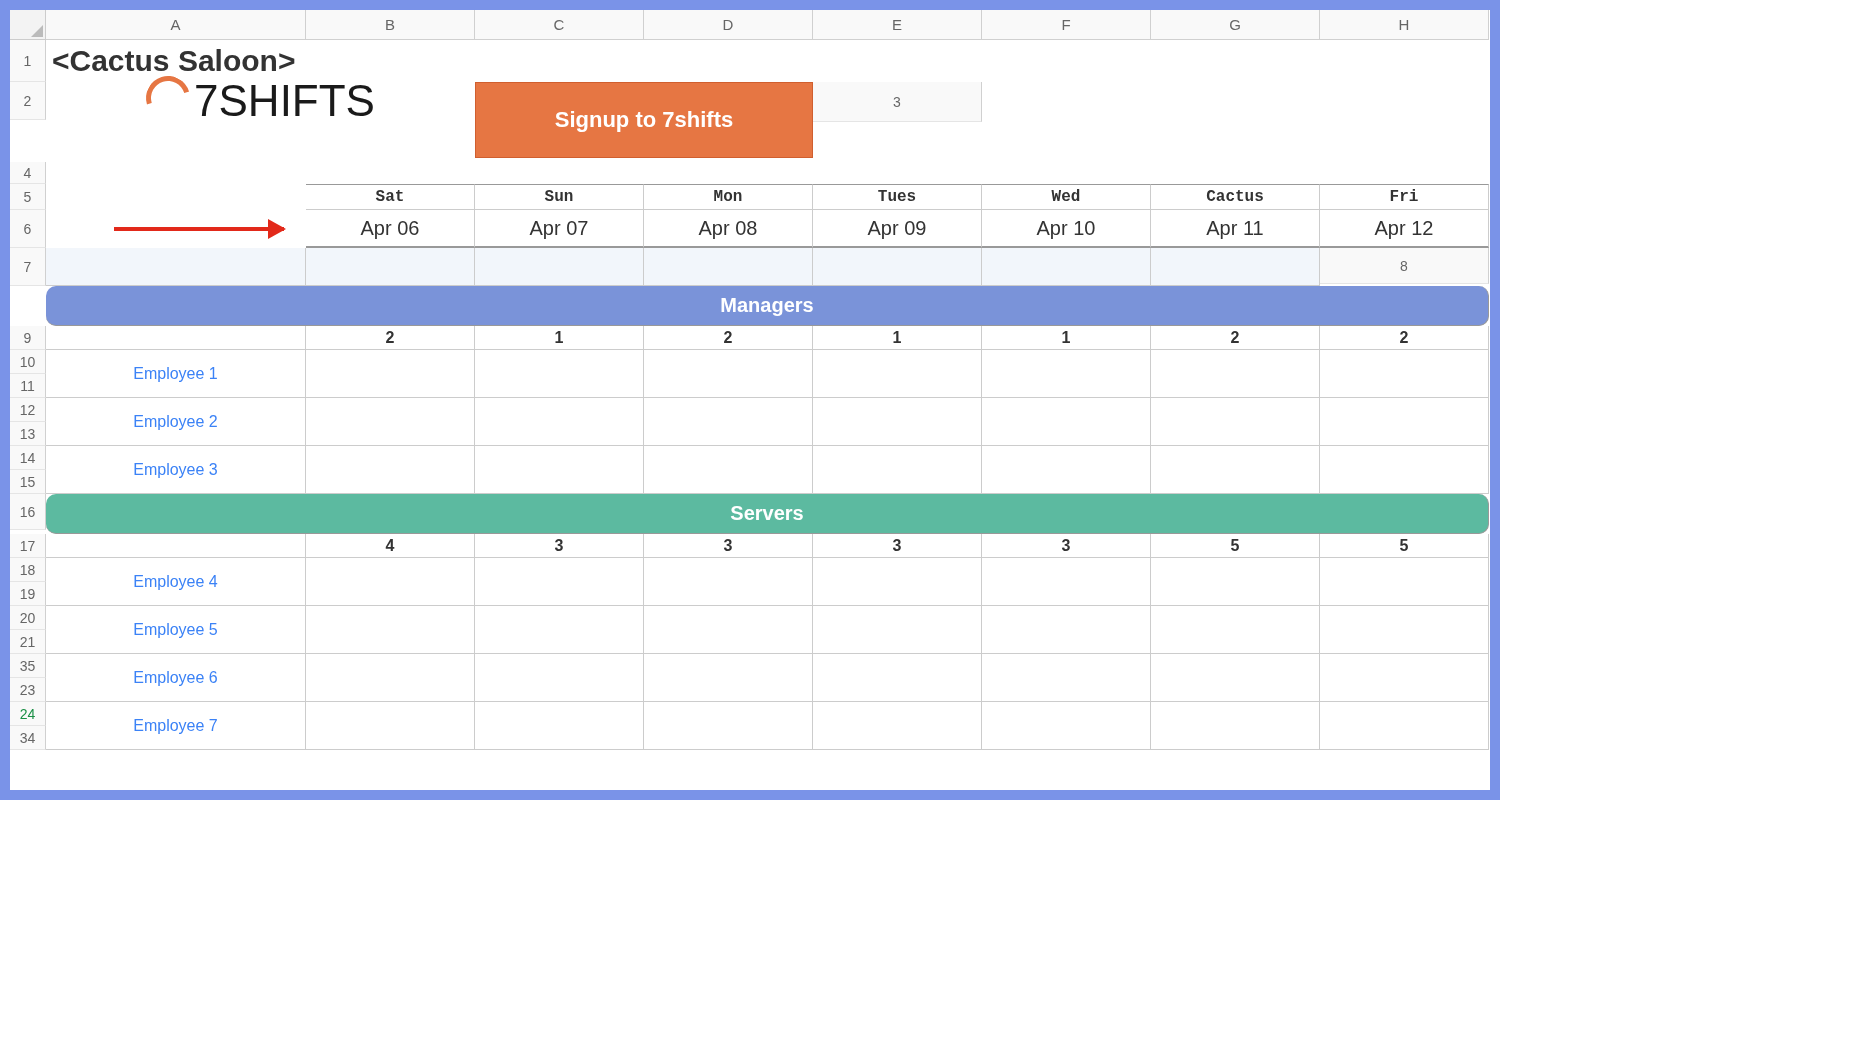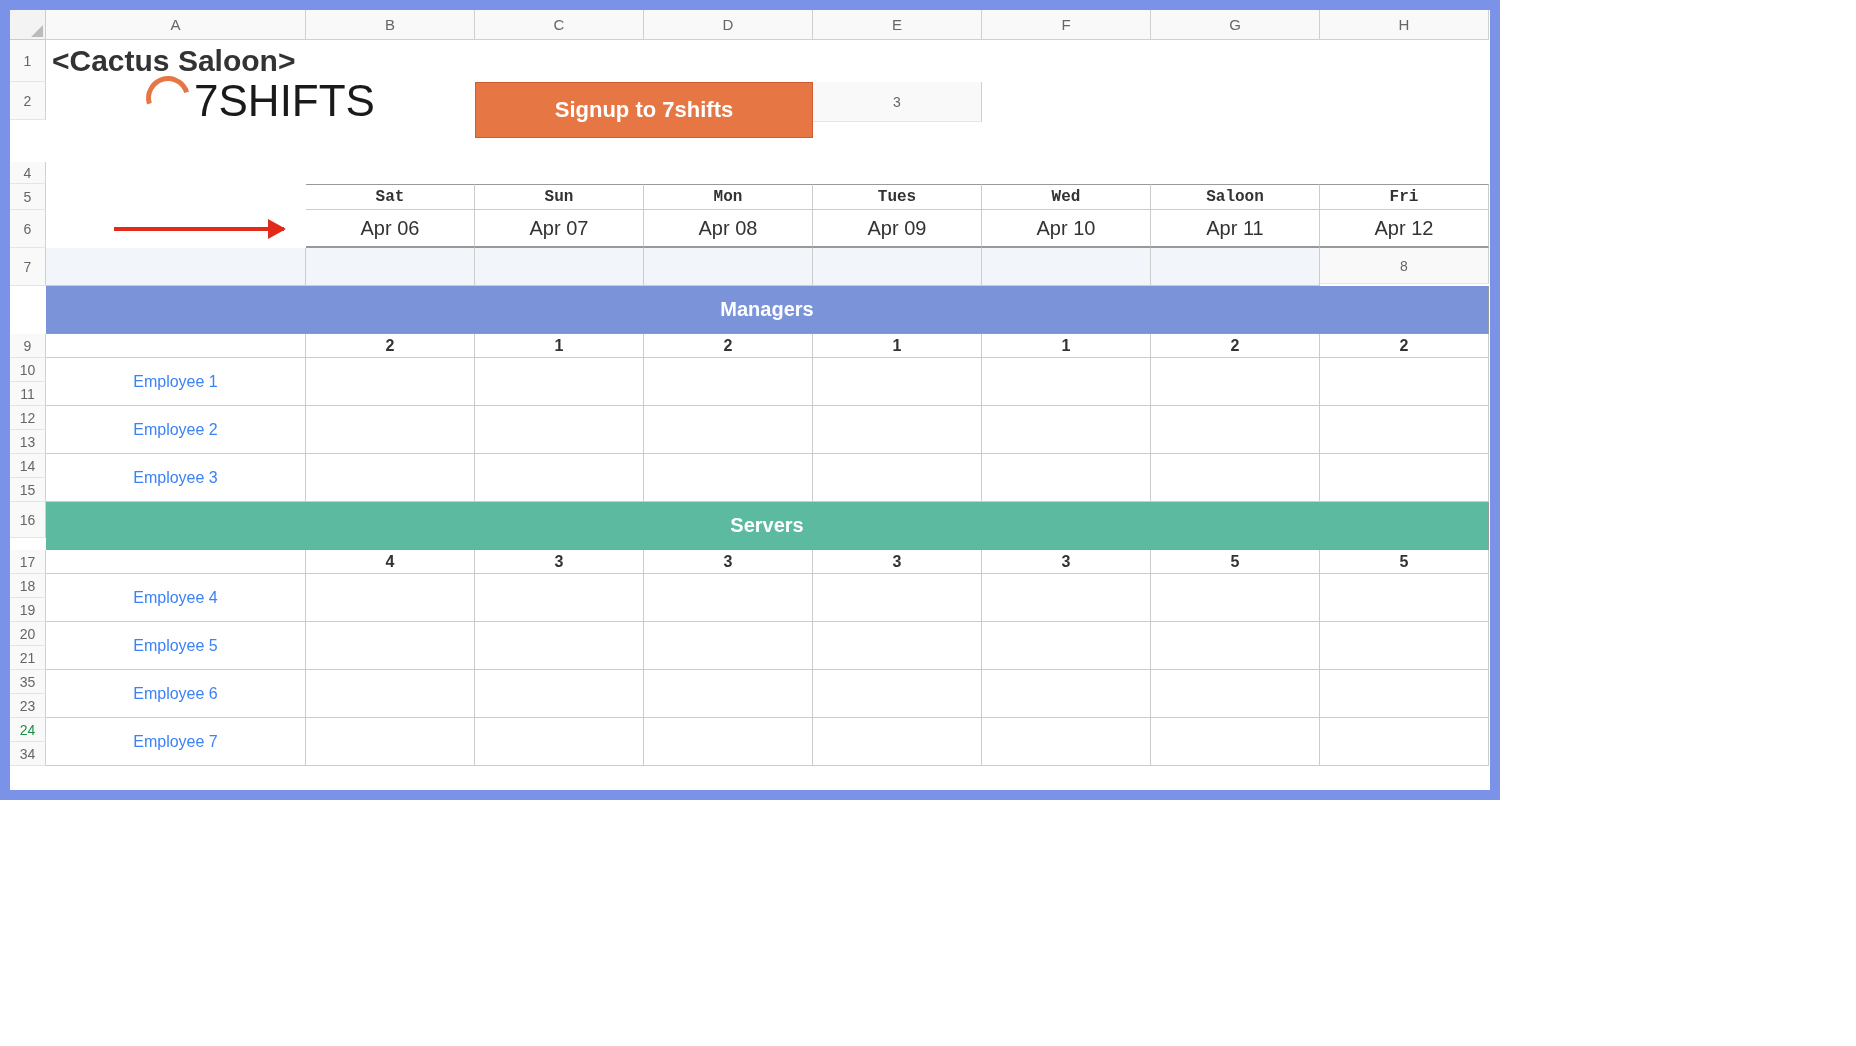--- a/index.html
+++ b/index.html
@@ -92,25 +92,26 @@
     font-size: 17px;
     color: #333;
   }
   .events-cell { background: #f2f6fb; }
   .section-bar {
     grid-column: 2 / span 8;
     color: #fff;
     font-weight: 700;
     font-size: 20px;
     justify-content: center;
-    height: 48px;
+    height: 40px;
     display:flex;
     align-items:center;
     border-right:1px solid #999;
     border-bottom:1px solid #999;
+    border-radius:10px;
   }
   .managers-bar { background: #7a93d9; }
   .servers-bar  { background: #5cbaa0; }
   .count-cell { font-weight: 700; justify-content: center; font-size: 16px; }
   .emp-cell { justify-content: center; font-size: 16px; color:#3b82f6; }
   .h-small { height: 22px; }
   .h-med   { height: 26px; }
   .h-row   { height: 24px; }
   .h-title { height: 42px; }
   .h-sub   { height: 38px; }
@@ -168,21 +169,21 @@
     margin-top: -6px;
   }
   .signup-btn {
     background: #e67643;
     color: #fff;
     font-size: 22px;
     font-weight: 600;
     justify-content: center;
     cursor: pointer;
     border: 1px solid #d05f2f;
-    height: 56px;
+    height: 76px;
   }
   .row-head.green { color: #1a8f45; }
 </style>
 </head>
 <body>
 
 <div class="frame">
 <div class="sheet">
 
   <div class="corner"></div>
@@ -213,21 +214,21 @@
   <div class="row-head h-small">4</div>
   <div class="cell noborder h-small" style="grid-column: span 8;"></div>
 
   <div class="row-head h-med">5</div>
   <div class="cell noborder h-med"></div>
   <div class="cell day-head h-med">Sat</div>
   <div class="cell day-head h-med">Sun</div>
   <div class="cell day-head h-med">Mon</div>
   <div class="cell day-head h-med">Tues</div>
   <div class="cell day-head h-med">Wed</div>
-  <div class="cell day-head h-med">Saloon</div>
+  <div class="cell day-head h-med">Cactus</div>
   <div class="cell day-head h-med">Fri</div>
 
   <div class="row-head h-date">6</div>
   <div class="cell noborder h-date">
     <div class="arrow-wrap">
           <div class="arrow"></div>
         </div>
   </div>
   <div class="cell date-head h-date">Apr 06</div>
   <div class="cell date-head h-date">Apr 07</div>

